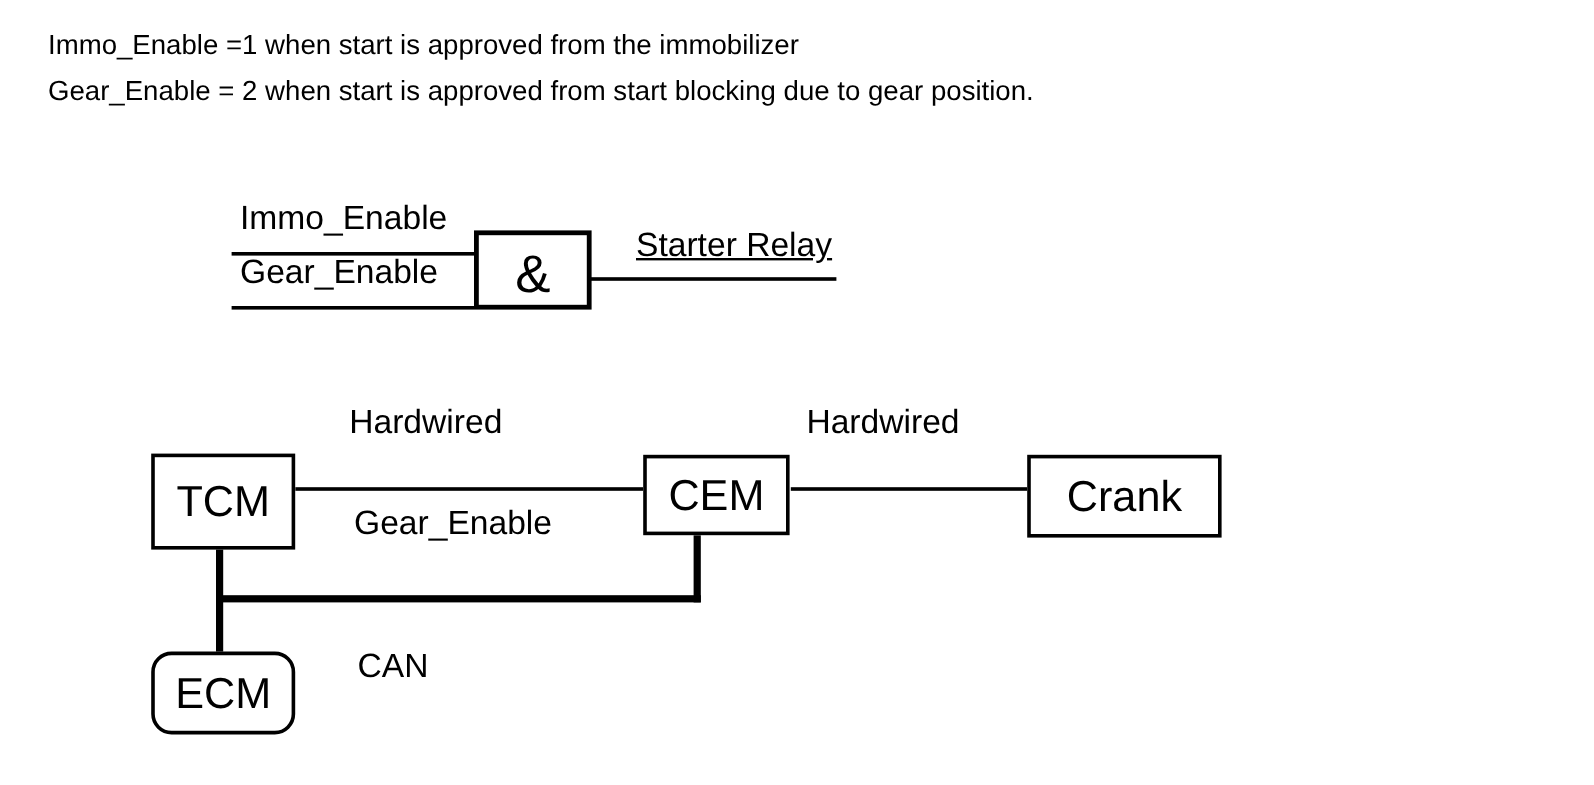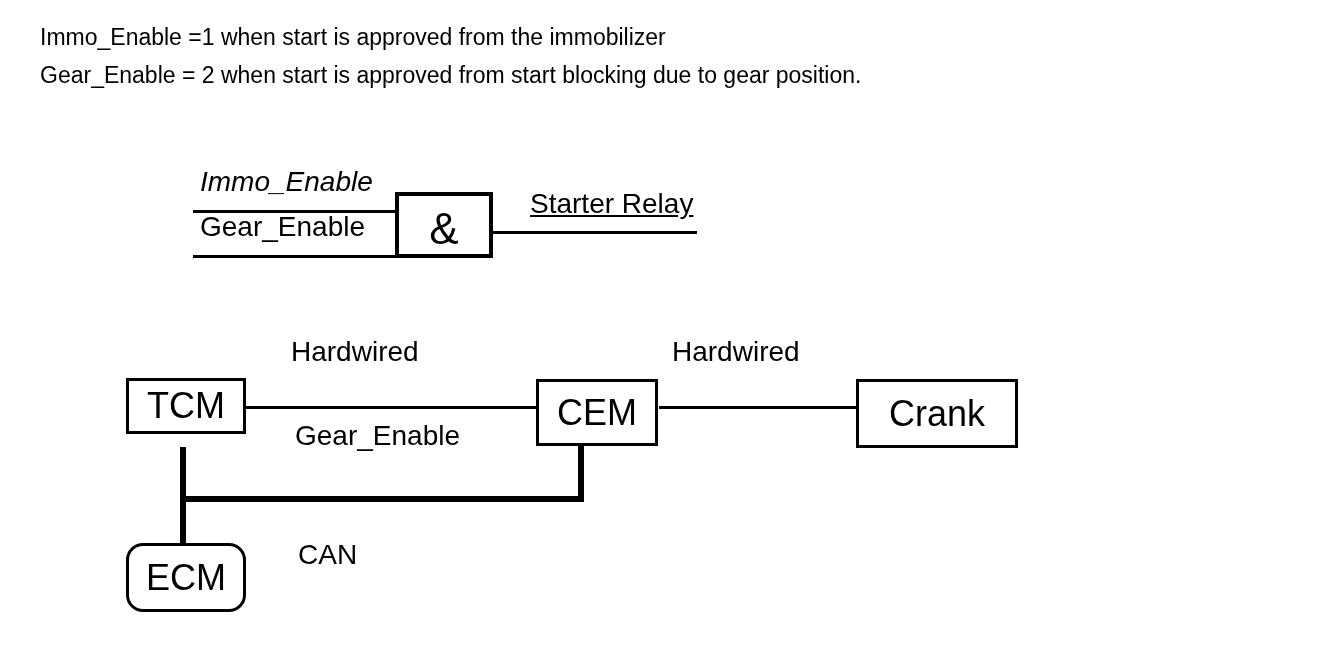--- a/index.html
+++ b/index.html
@@ -43,21 +43,21 @@
 </head>
 <body>
 
 <div class="stage">
 
   <div class="notes">
     <div>Immo_Enable =1 when start is approved from the immobilizer</div>
     <div>Gear_Enable = 2 when start is approved from start blocking due to gear position.</div>
   </div>
 
-  <div class="lbl" style="left:200px; top:168px;font-style:italic;">Immo_Enable</div>
+  <div class="lbl" style="left:200px; top:168px;">Immo_Enable</div>
   <div class="hline" style="left:193px; top:210px; width:202px; height:3px;"></div>
 
   <div class="lbl" style="left:200px; top:213px;">Gear_Enable</div>
   <div class="hline" style="left:193px; top:255px; width:202px; height:3px;"></div>
 
   <div class="box gate-box" style="left:395px; top:192px; width:98px; height:66px;">
     <span class="gate-symbol">&amp;</span>
   </div>
 
   <div class="hline" style="left:492px; top:231px; width:205px; height:3px;"></div>
@@ -68,21 +68,21 @@
   <div class="lbl" style="left:295px; top:422px;">Gear_Enable</div>
   <div class="lbl" style="left:298px; top:541px;">CAN</div>
 
   <div class="hline" style="left:246px; top:406px; width:290px; height:3px;"></div>
   <div class="hline" style="left:659px; top:406px; width:197px; height:3px;"></div>
 
   <div class="vline" style="left:180px; top:447px; width:6px; height:96px;"></div>
   <div class="hline" style="left:180px; top:496px; width:404px; height:6px;"></div>
   <div class="vline" style="left:578px; top:446px; width:6px; height:56px;"></div>
 
-  <div class="box" style="left:126px; top:378px; width:120px; height:56px;">
+  <div class="box" style="left:126px; top:378px; width:120px; height:80px;">
     <span class="node-label">TCM</span>
   </div>
 
   <div class="box" style="left:536px; top:379px; width:122px; height:67px;">
     <span class="node-label">CEM</span>
   </div>
 
   <div class="box" style="left:856px; top:379px; width:162px; height:69px;">
     <span class="node-label">Crank</span>
   </div>

